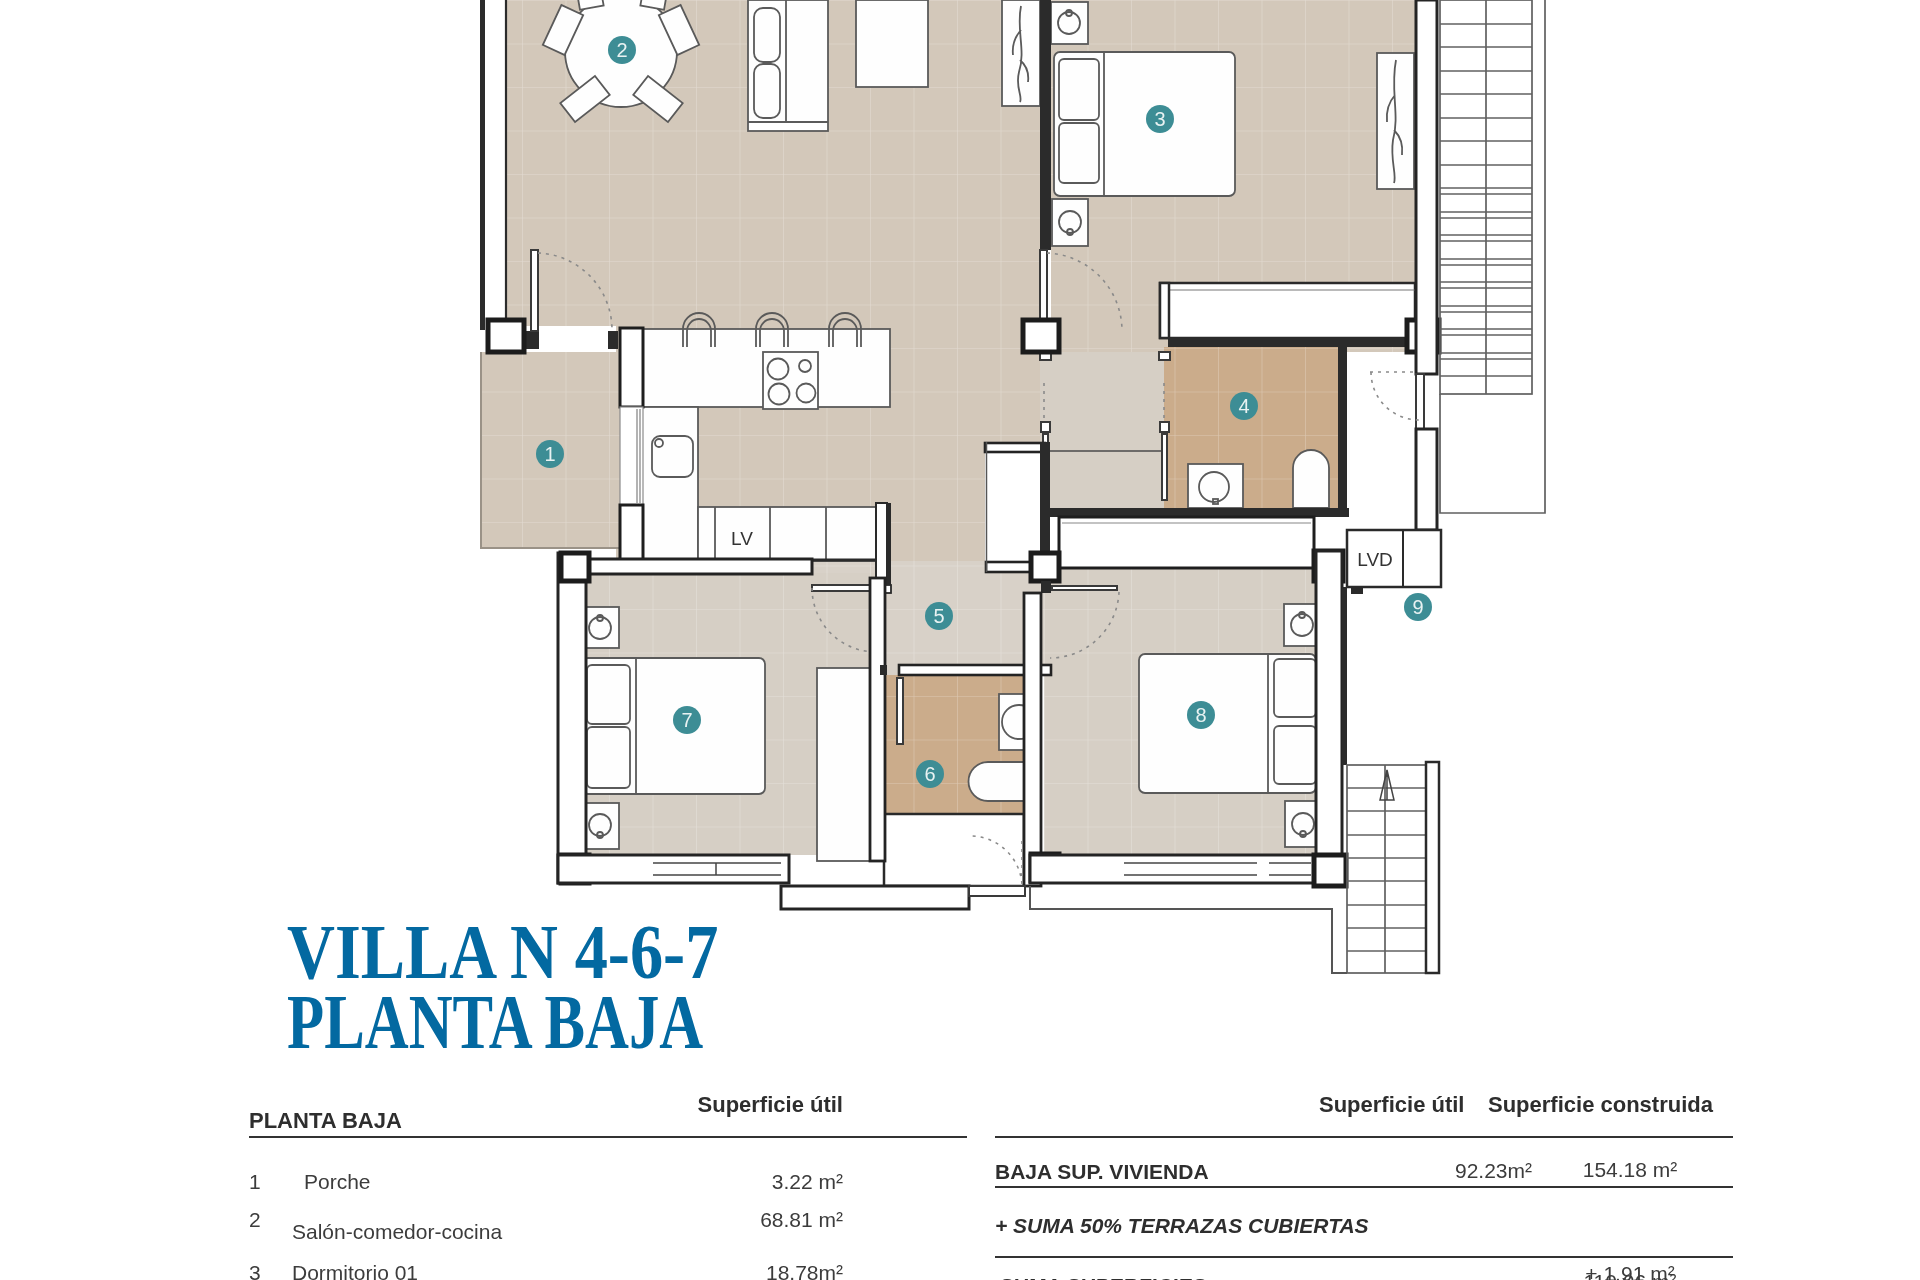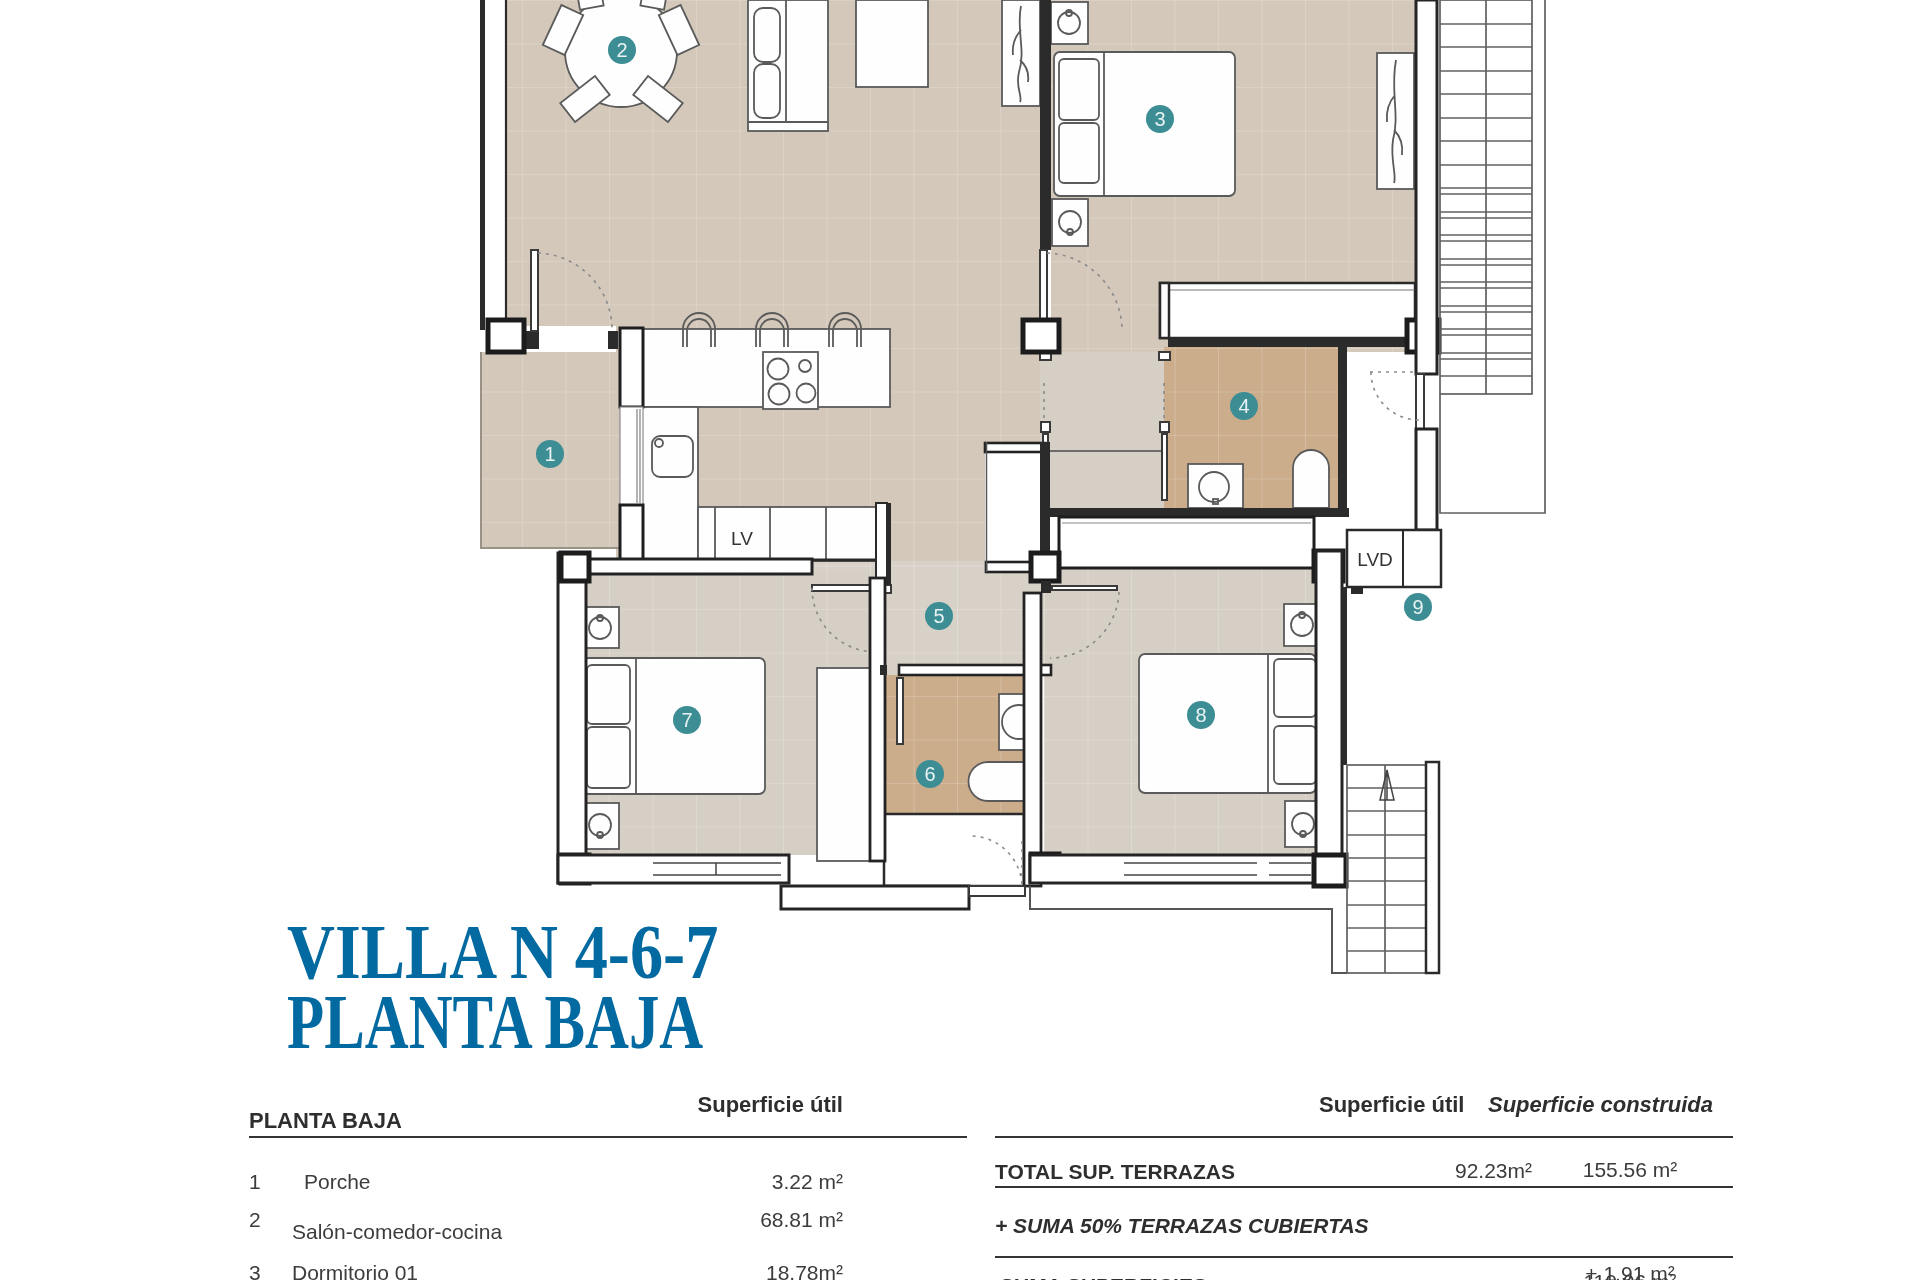--- a/index.html
+++ b/index.html
@@ -500,27 +500,27 @@
 <div class="tbl" style="left:249px;top:1208px;">2</div>
 <div class="tbl" style="left:292px;top:1220px;">Salón-comedor-cocina</div>
 <div class="tbl" style="left:643px;top:1208px;width:200px;text-align:right;">68.81 m²</div>
 
 <div class="tbl" style="left:249px;top:1261px;">3</div>
 <div class="tbl" style="left:292px;top:1261px;">Dormitorio 01</div>
 <div class="tbl" style="left:643px;top:1261px;width:200px;text-align:right;">18.78m²</div>
 
 
 <div class="tbl b hdr" style="left:1319px;top:1092px;">Superficie útil</div>
-<div class="tbl b hdr" style="left:1488px;top:1092px;font-style:italic;">Superficie construida</div>
+<div class="tbl b hdr" style="left:1488px;top:1092px;">Superficie construida</div>
 
 <div style="position:absolute;left:995px;top:1136px;width:738px;height:2px;background:#333;"></div>
 
-<div class="tbl b" style="left:995px;top:1160px;">TOTAL SUP. TERRAZAS</div>
+<div class="tbl b" style="left:995px;top:1160px;">BAJA SUP. VIVIENDA</div>
 <div class="tbl" style="left:1332px;top:1159px;width:200px;text-align:right;">92.23m²</div>
-<div class="tbl" style="left:1530px;top:1158px;width:200px;text-align:center;">155.56 m²</div>
+<div class="tbl" style="left:1530px;top:1158px;width:200px;text-align:center;">154.18 m²</div>
 <div style="position:absolute;left:995px;top:1186px;width:738px;height:2px;background:#333;"></div>
 
 <div class="tbl b" style="left:995px;top:1214px;font-style:italic;">+ SUMA 50% TERRAZAS CUBIERTAS</div>
 <div class="tbl" style="left:1530px;top:1262px;width:200px;text-align:center;">+ 1.91 m²</div>
 <div style="position:absolute;left:995px;top:1256px;width:738px;height:2px;background:#333;"></div>
 
 <div class="tbl b" style="left:1000px;top:1274px;">SUMA SUPERFICIES</div>
 <div class="tbl" style="left:1530px;top:1270px;width:200px;text-align:center;">110.06 m²</div>
 </div>
 

